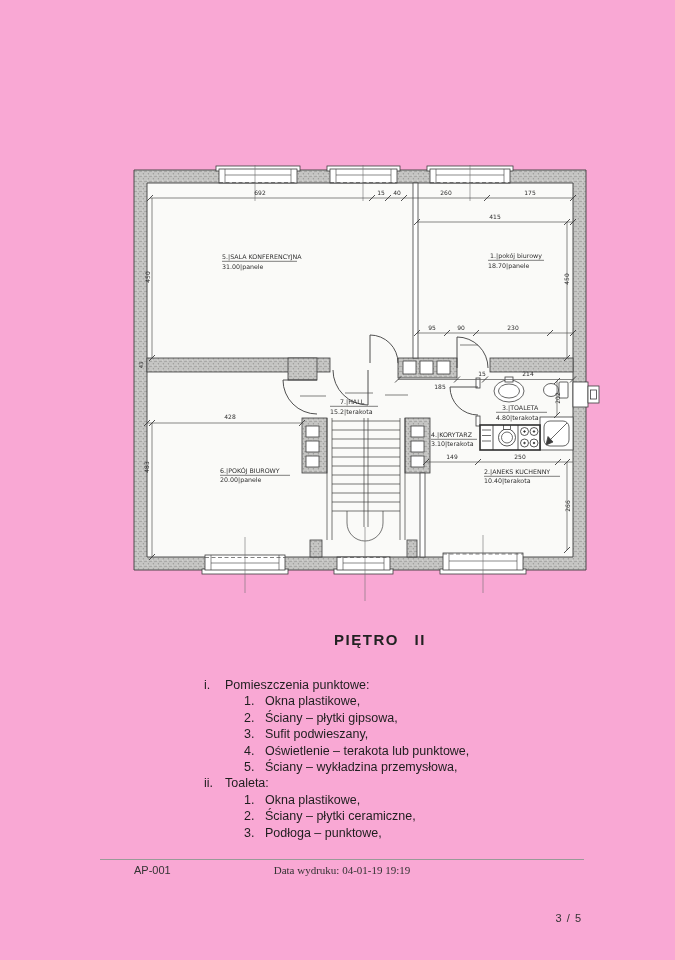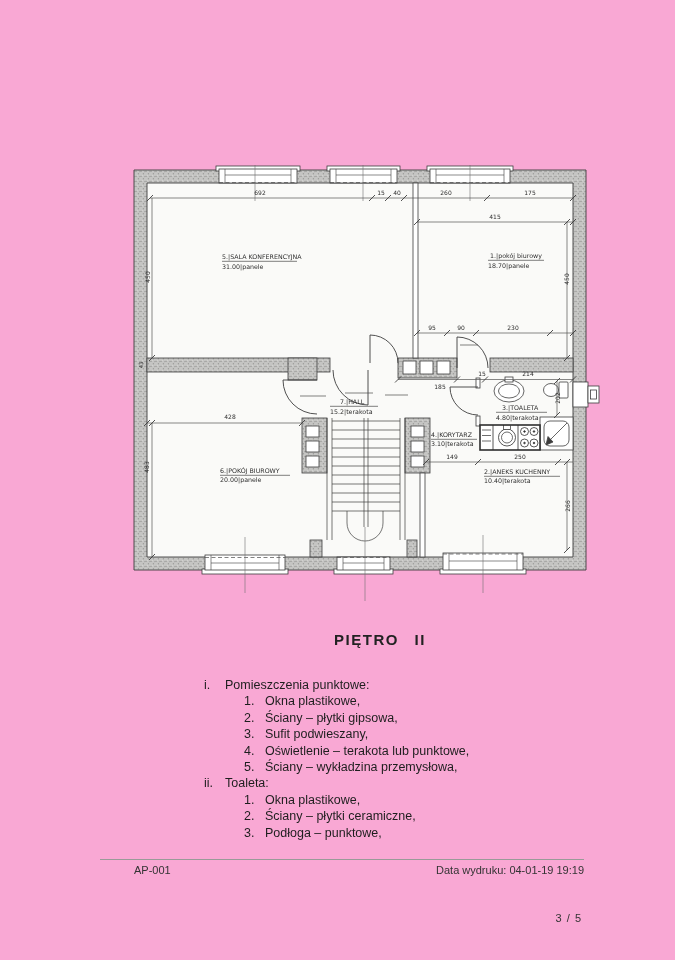--- a/index.html
+++ b/index.html
@@ -17,21 +17,21 @@
   .specs{position:absolute;left:204px;top:677px;font-size:12.5px;line-height:16.4px;color:#1e1e1e;}
   .specs .sec{display:flex;}
   .specs .marker{width:21px;}
   .specs .item{display:flex;margin-left:40px;}
   .specs .num{width:21px;}
   .footer{
     position:absolute;left:100px;top:859px;width:484px;border-top:1.5px solid #9a9a98;
     padding-top:3px;font-size:11px;color:#333;
   }
   .footer .f-left{position:absolute;left:2px;top:4px;margin-left:32px;}
-  .footer .f-center{position:absolute;left:0;right:0;top:4px;text-align:right;}
+  .footer .f-center{position:absolute;left:0;right:0;top:4px;text-align:center;font-family:Liberation Serif, serif;}
   .footer .f-right{position:absolute;right:2px;top:4px;letter-spacing:1px;margin-top:48px;}
   text{font-family:"DejaVu Sans","Liberation Sans",sans-serif;fill:#2e2e2e;}
 </style>
 </head>
 <body>
 
 <div class="page">
 
   <div class="plan-wrap">
     <svg width="475" height="440" viewBox="0 0 475 440" xmlns="http://www.w3.org/2000/svg">

